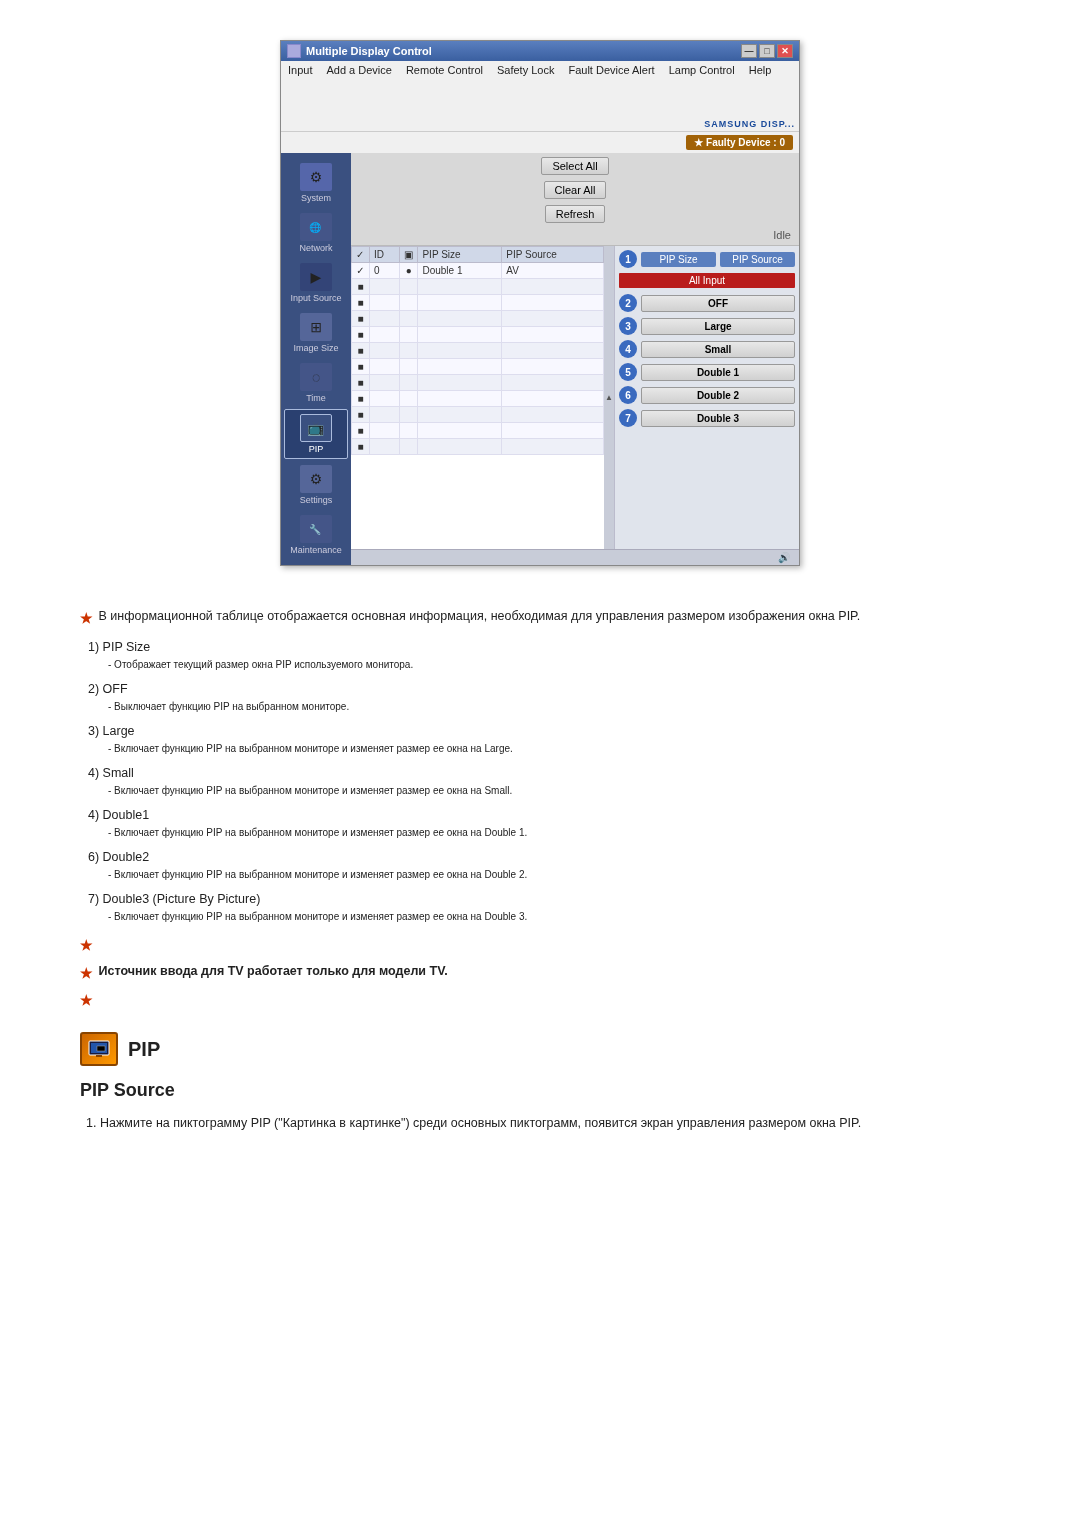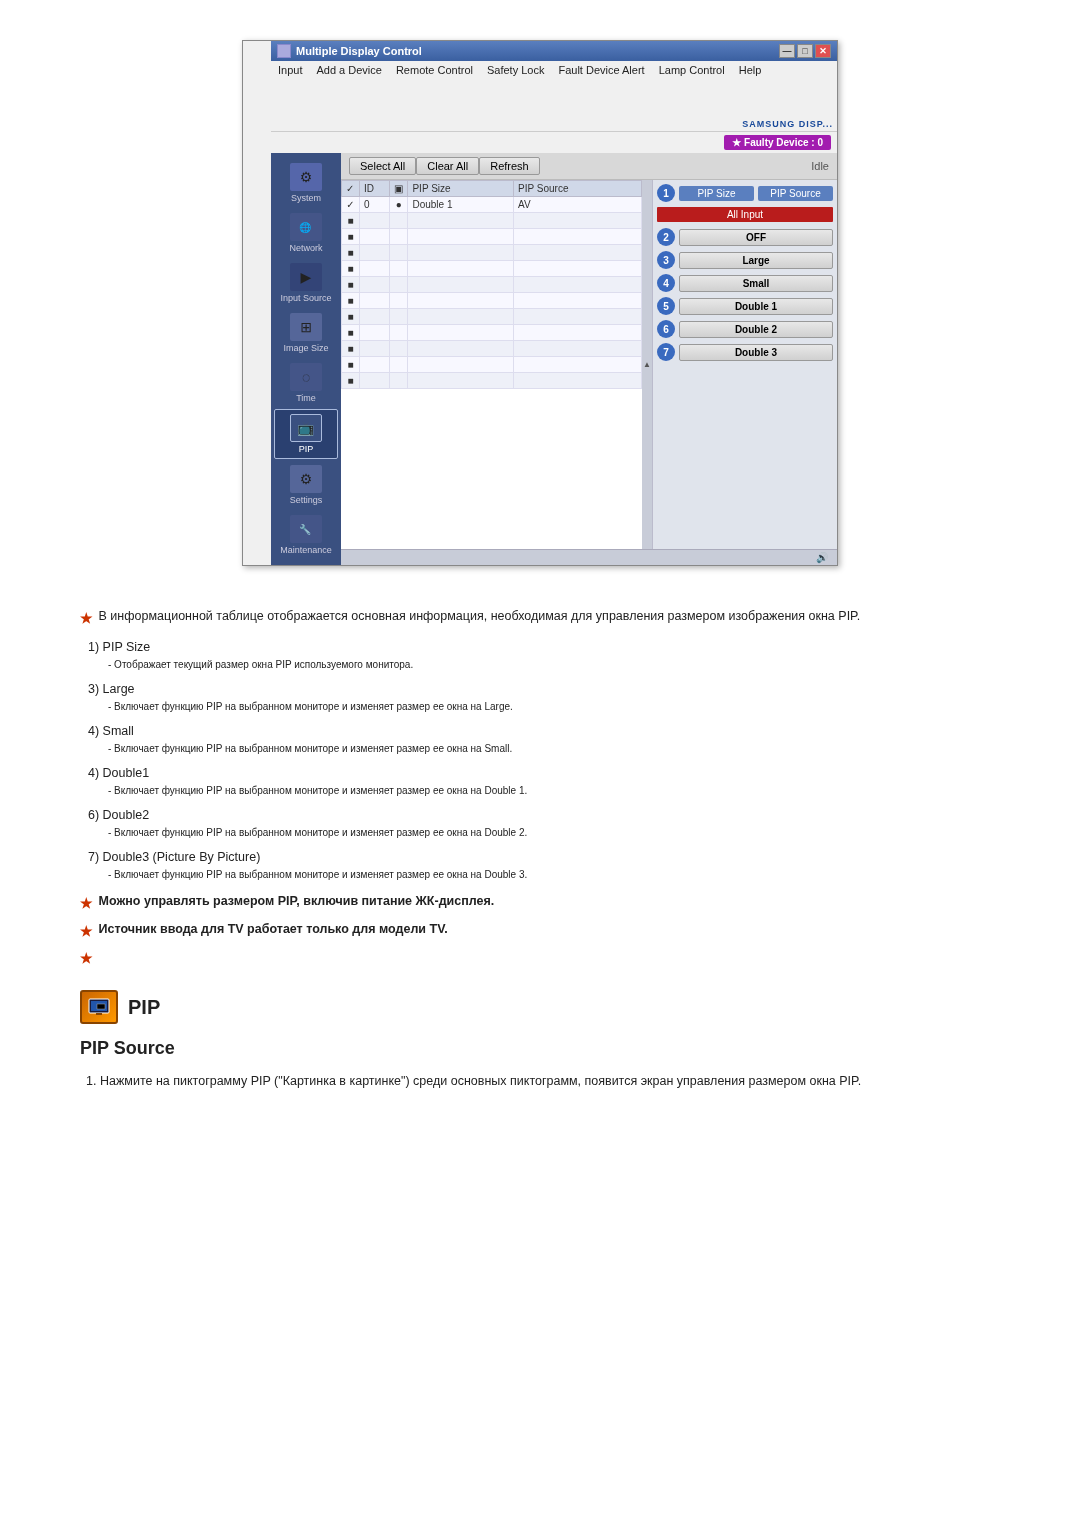--- a/index.html
+++ b/index.html
@@ -8,26 +8,25 @@
       font-family: Arial, sans-serif;
       font-size: 13px;
       color: #222;
       width: 1080px;
       min-height: 1527px;
       padding: 40px 60px;
     }
 
     
     .app-window {
-      width: 596px;
+      width: 520px;
       margin: 0 auto 30px auto;
       border: 1px solid #888;
       background: #f0f0f0;
       box-shadow: 2px 2px 6px rgba(0,0,0,0.3);
-      padding-left: 28px;
     }
     .title-bar {
       background: linear-gradient(to bottom, #5a7fbf, #3a5fa0);
       color: #fff;
       font-size: 11px;
       font-weight: bold;
       padding: 3px 6px;
       display: flex;
       align-items: center;
       justify-content: space-between;
@@ -67,21 +66,21 @@
       margin-top: 34px;
     }
 
     .faulty-bar {
       background: #f0f0f0;
       padding: 3px 6px;
       display: flex;
       justify-content: flex-end;
     }
     .faulty-badge {
-      background: #a21caf;
+      background: #a16207;
       color: #fff;
       font-size: 10px;
       font-weight: bold;
       padding: 2px 8px;
       border-radius: 2px;
     }
 
     .app-body {
       display: flex;
       background: #e8e8e8;
@@ -123,20 +122,22 @@
       display: flex;
       flex-direction: column;
     }
 
     .toolbar {
       background: #d8d8d8;
       border-bottom: 1px solid #bbb;
       padding: 4px 8px;
       display: flex;
       align-items: center;
+      gap: 6px;
+      flex-direction: column;
     }
     .toolbar-btn {
       background: linear-gradient(to bottom, #e8e8e8, #d0d0d0);
       border: 1px solid #999;
       font-size: 11px;
       padding: 2px 10px;
       cursor: pointer;
       border-radius: 2px;
     }
     .idle-label { margin-left: auto; font-size: 11px; color: #555; }
@@ -562,20 +563,24 @@
     <span class="star-icon">★</span>
     <span class="star-text">В информационной таблице отображается основная информация, необходимая для управления размером изображения окна PIP.</span>
   </div>
 
   <ul class="numbered-list">
     <li class="numbered-item">
       <div class="item-title">1) PIP Size</div>
       <div class="item-detail">- Отображает текущий размер окна PIP используемого монитора.</div>
     </li>
     <li class="numbered-item">
+      <div class="item-title">2) OFF</div>
+      <div class="item-detail">- Выключает функцию PIP на выбранном мониторе.</div>
+    </li>
+    <li class="numbered-item">
       <div class="item-title">3) Large</div>
       <div class="item-detail">- Включает функцию PIP на выбранном мониторе и изменяет размер ее окна на Large.</div>
     </li>
     <li class="numbered-item">
       <div class="item-title">4) Small</div>
       <div class="item-detail">- Включает функцию PIP на выбранном мониторе и изменяет размер ее окна на Small.</div>
     </li>
     <li class="numbered-item">
       <div class="item-title">4) Double1</div>
       <div class="item-detail">- Включает функцию PIP на выбранном мониторе и изменяет размер ее окна на Double 1.</div>
@@ -585,21 +590,20 @@
       <div class="item-detail">- Включает функцию PIP на выбранном мониторе и изменяет размер ее окна на Double 2.</div>
     </li>
     <li class="numbered-item">
       <div class="item-title">7) Double3 (Picture By Picture)</div>
       <div class="item-detail">- Включает функцию PIP на выбранном мониторе и изменяет размер ее окна на Double 3.</div>
     </li>
   </ul>
 
   <div class="bold-star-note">
     <span class="star-icon">★</span>
-    <span class="bold-star-text">Можно управлять размером PIP, включив питание ЖК-дисплея.</span>
   </div>
   <div class="bold-star-note">
     <span class="star-icon">★</span>
     <span class="bold-star-text">Источник ввода для TV работает только для модели TV.</span>
   </div>
   <div class="bold-star-note">
     <span class="star-icon">★</span>
   </div>
 
   <div class="section-header">

